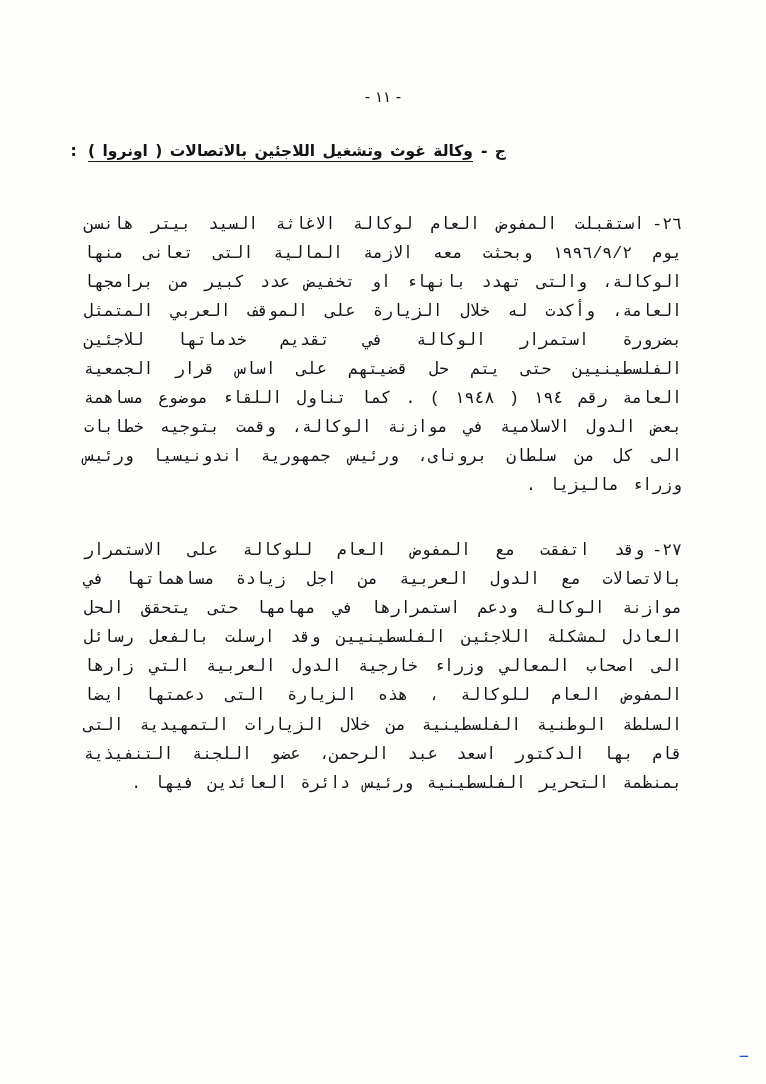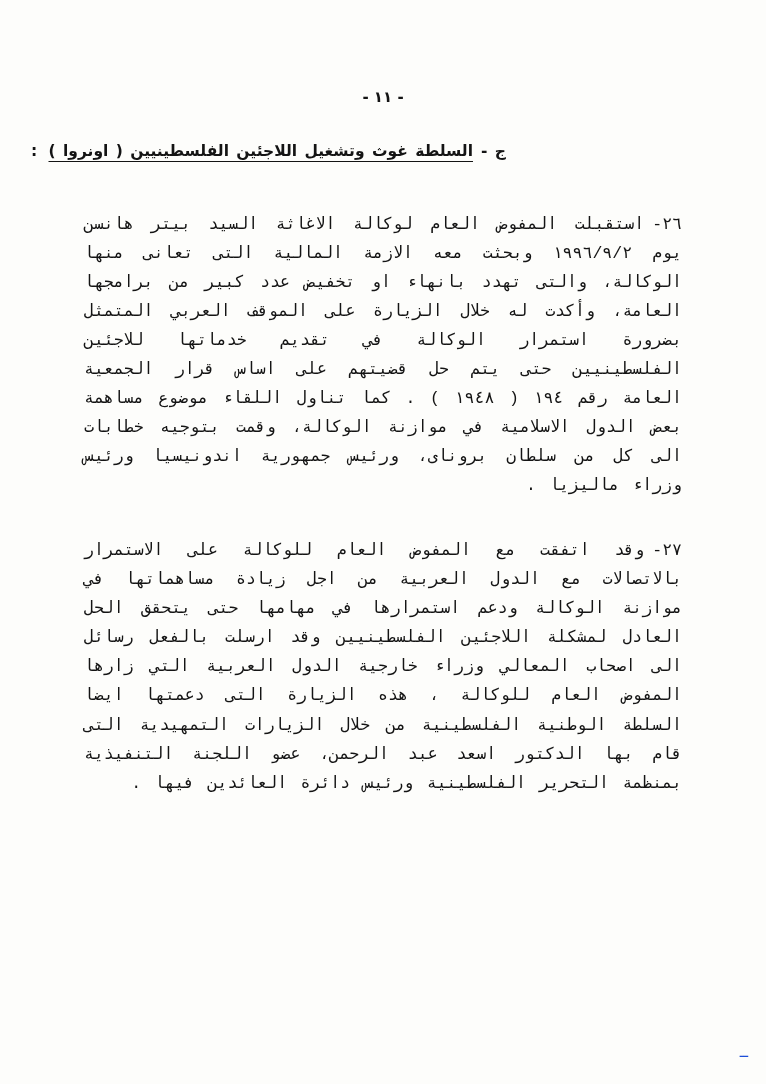--- a/index.html
+++ b/index.html
@@ -19,21 +19,21 @@
   .page {
     position: relative;
     width: 100%;
     height: 100%;
     padding: 88px 84px 0 84px;
   }
   .page-number {
     text-align: center;
     font-size: 15px;
     letter-spacing: 2px;
-    font-weight: 700;
+    font-weight: 400;
     direction: rtl;
   }
   .heading {
     direction: rtl;
     text-align: right;
     padding-right: 176px;
     margin-top: 36px;
     font-size: 15.5px;
     font-weight: bold;
     word-spacing: 2px;
@@ -79,21 +79,21 @@
   }
 </style>
 </head>
 <body>
 
 <div class="page">
 
   <div class="page-number">- ١١ -</div>
 
   <div class="heading">
-    <span class="heading-prefix">ج -</span><span class="heading-title">السلطة غوث وتشغيل اللاجئين الفلسطينيين ( اونروا )</span>
+    <span class="heading-prefix">ج -</span><span class="heading-title">وكالة غوث وتشغيل اللاجئين بالاتصالات ( اونروا )</span>
     <span class="heading-suffix">:</span>
   </div>
 
   <div class="body-text">
 
     <p class="paragraph">
       <span class="para-number">٢٦-</span><span>استقبلت المفوض العام لوكالة الاغاثة السيد بيتر هانسن يوم ١٩٩٦/٩/٢ وبحثت معه الازمة المالية التى تعانى منها الوكالة، والتى تهدد بانهاء او تخفيض عدد كبير من برامجها العامة، وأكدت له خلال الزيارة على الموقف العربي المتمثل بضرورة استمرار الوكالة في تقديم خدماتها للاجئين الفلسطينيين حتى يتم حل قضيتهم على اساس قرار الجمعية العامة رقم ١٩٤ ( ١٩٤٨ ) . كما تناول اللقاء موضوع مساهمة بعض الدول الاسلامية في موازنة الوكالة، وقمت بتوجيه خطابات الى كل من سلطان بروناى، ورئيس جمهورية اندونيسيا ورئيس وزراء ماليزيا .</span>
     </p>
 
     <p class="paragraph">

